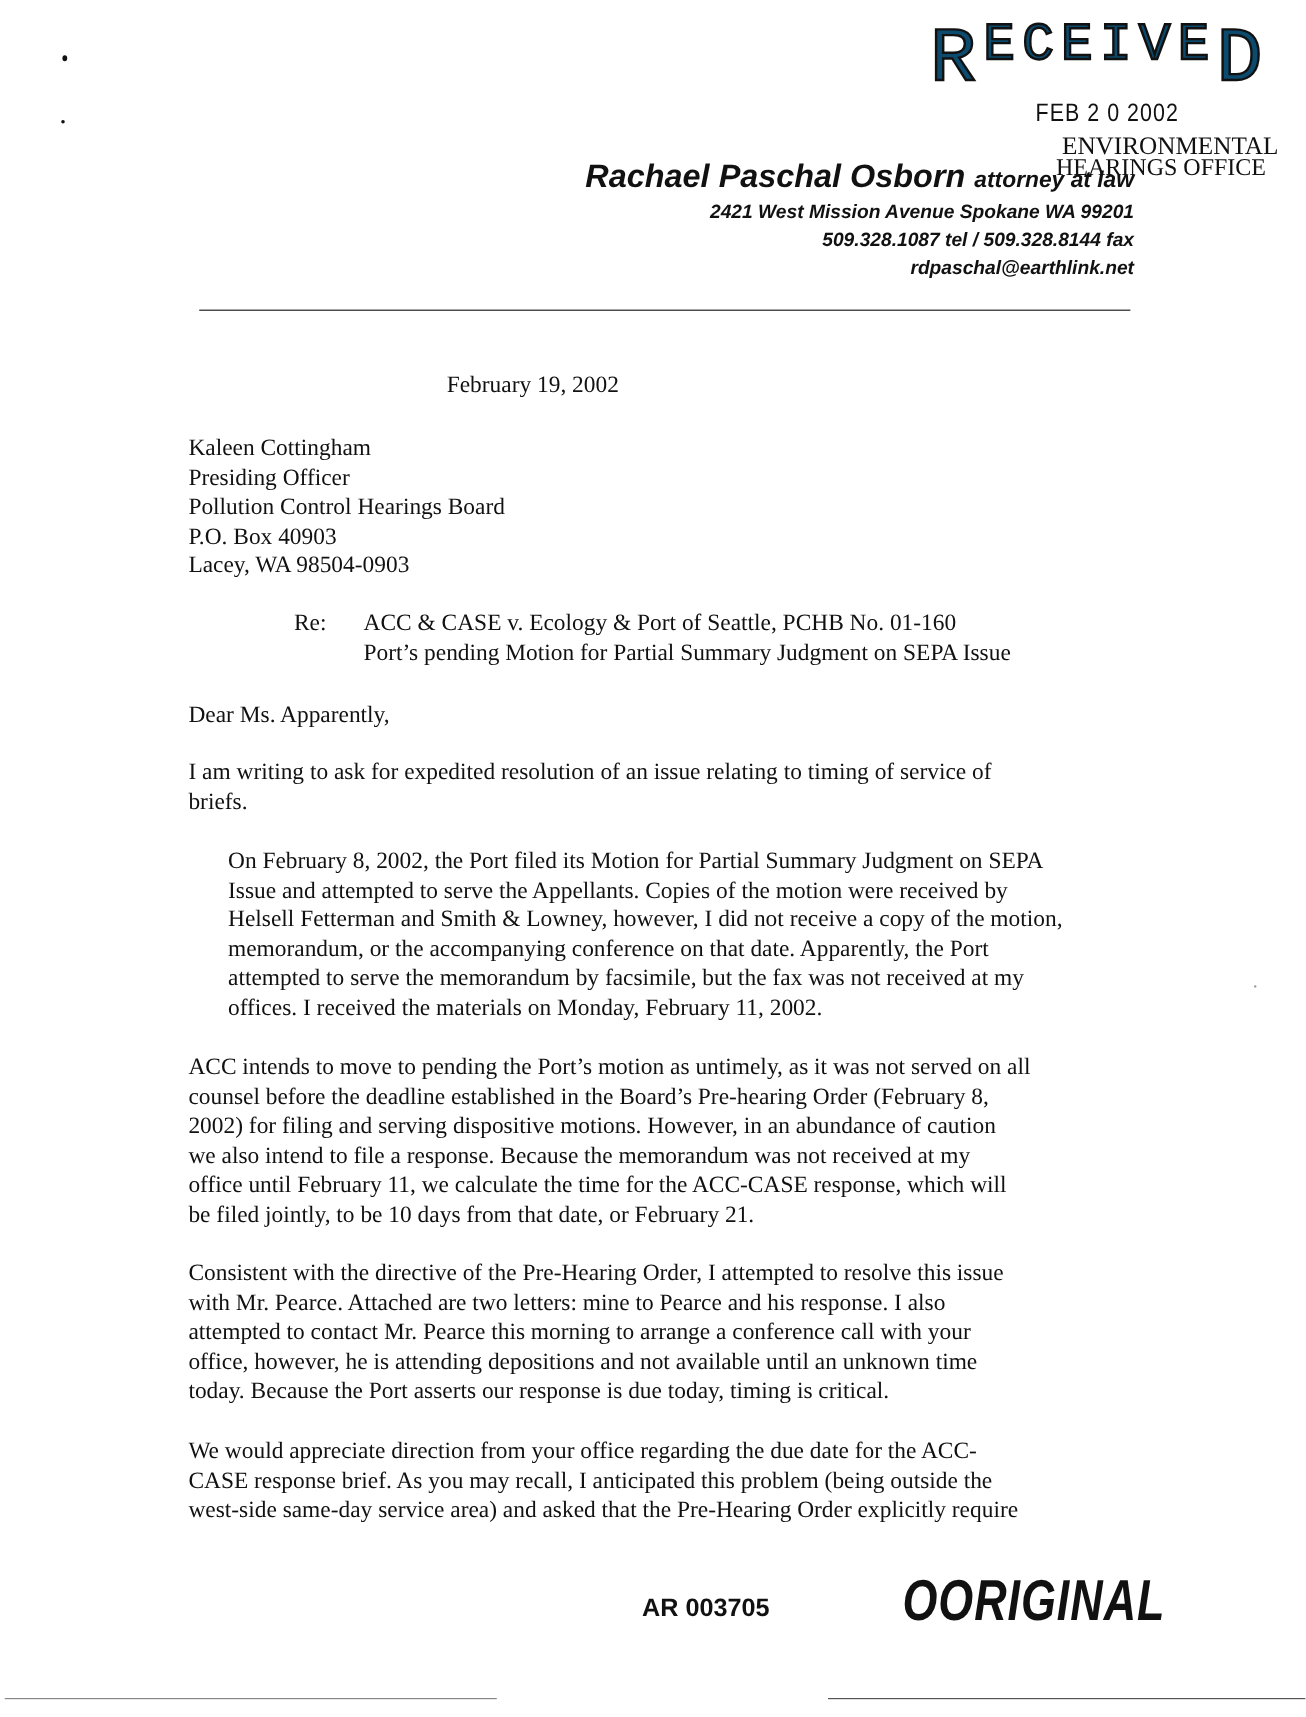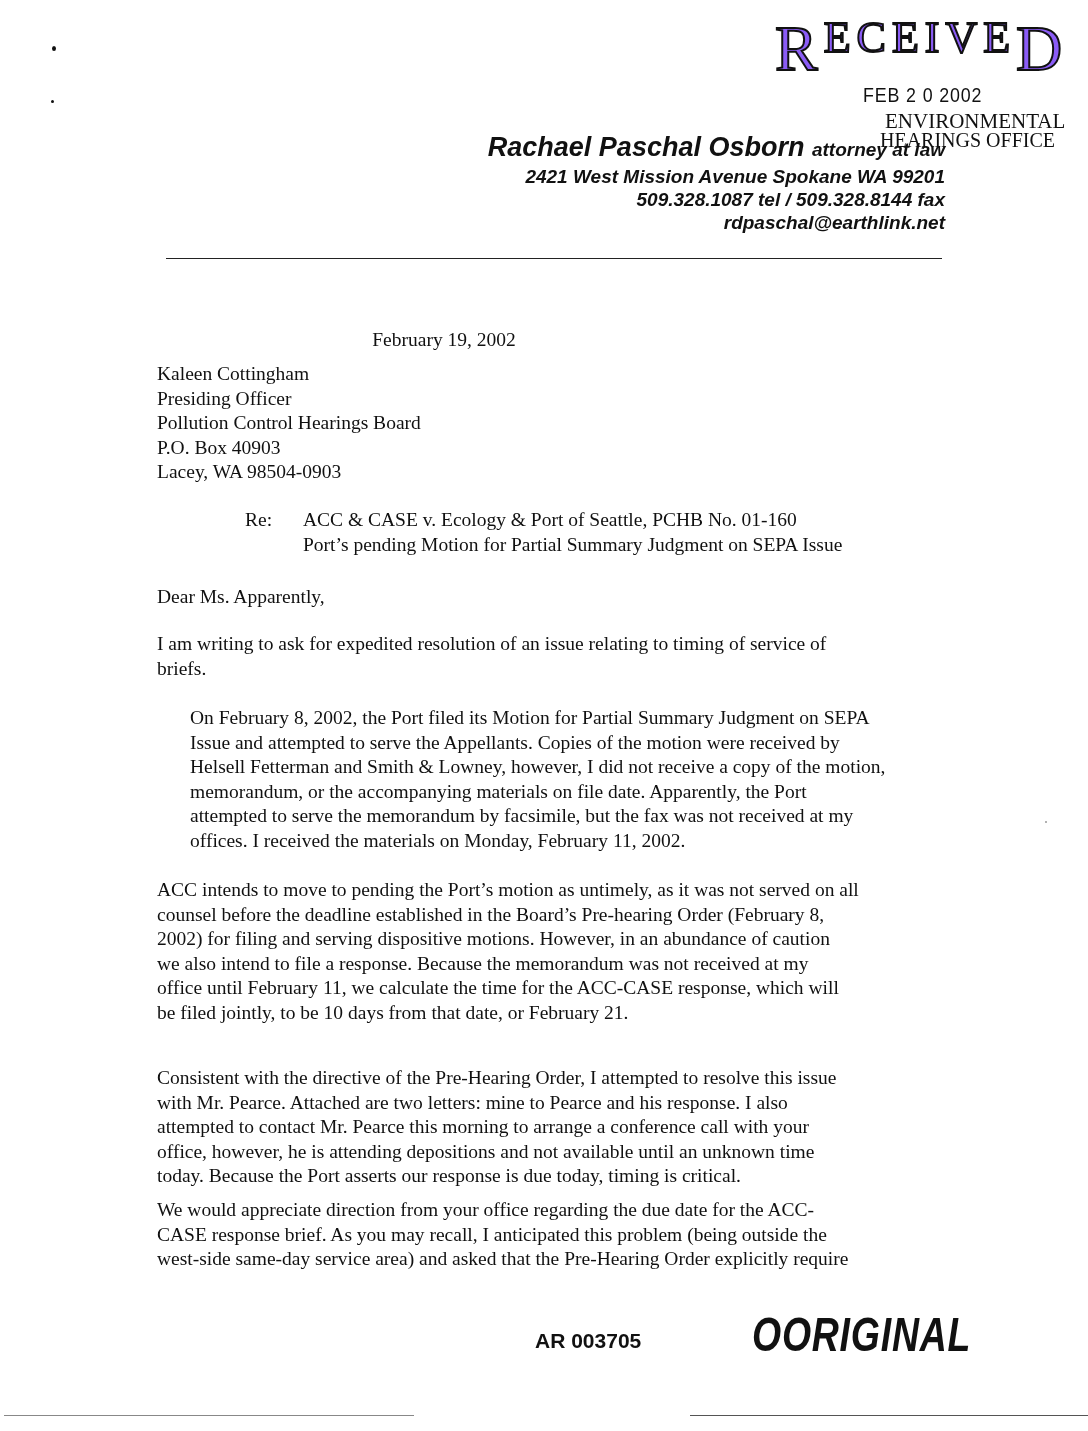--- a/index.html
+++ b/index.html
@@ -2,49 +2,49 @@
 <html><head>
 <meta charset="utf-8">
 <style>
   html, body { margin: 0; padding: 0; background: #ffffff; }
   body { width: 1088px; height: 1431px; position: relative; overflow: hidden; color: #111; }
 
   .dot { position: absolute; background: #111; border-radius: 50%; }
 
   
   .stamp-received { position: absolute; left: 775px; top: 10px; width: 270px; height: 95px; }
-  .stamp-received .rec-word { position: absolute; left: 0; top: 6px; font-family: Liberation Serif, serif; color: #8b5cf6;
+  .stamp-received .rec-word { position: absolute; left: 0; top: 6px; font-family: Liberation Mono, monospace; color: #0c4a6e;
     -webkit-text-stroke: 2px #111; font-size: 44px; letter-spacing: 6px; line-height: 1; }
   .stamp-received .rec-word .big { font-size: 64px; vertical-align: -18px; }
   .stamp-received .rec-date { position: absolute; left: 88px; top: 73px; font-family: "Liberation Sans", sans-serif;
     font-size: 21px; letter-spacing: 1px; transform: scaleX(0.85); transform-origin: left; color: #111; }
 
   .stamp-env { position: absolute; left: 885px; top: 112px; font-family: "Liberation Serif", serif; font-size: 21px; line-height: 19px; color: #111; }
   .stamp-env div:nth-child(2) { margin-left: -5px; font-size: 20px; }
 
   
   .letterhead { position: absolute; right: 143px; top: 132px; text-align: right; font-family: "Liberation Sans", sans-serif; font-style: italic; font-weight: bold; color: #111; }
   .lh-name { font-size: 27px; line-height: 30px; }
   .lh-name .title { font-size: 19px; font-weight: bold; }
-  .lh-line { font-size: 19px; line-height: 23px; }
+  .lh-line { font-size: 16px; line-height: 23px; }
   .lh-rule { position: absolute; left: 166px; top: 258px; width: 776px; height: 1px; background: #222; }
 
   
   .text { position: absolute; font-family: "Liberation Serif", serif; font-size: 19.5px; line-height: 24.5px; color: #111; }
-  .date { left: 0; width: 864px; top: 328px; text-align: center; padding-left: 24px; box-sizing: border-box; }
+  .date { left: 0; width: 864px; top: 310px; text-align: center; padding-left: 24px; box-sizing: border-box; }
   .address { left: 157px; top: 362px; }
   .re { left: 245px; top: 508px; }
   .re .re-label { position: absolute; left: 0; top: 0; }
   .re .re-lines { position: absolute; left: 58px; top: 0; white-space: nowrap; }
   .salutation { left: 157px; top: 585px; }
   .para { left: 157px; width: 790px; }
   .p1 { top: 632px; }
   .p2 { top: 706px; margin-left: 33px; }
   .p3 { top: 878px; }
-  .p4 { top: 1050px; margin-top: 16px; }
+  .p4 { top: 1050px; }
   .p5 { top: 1198px; }
   .para span.line { display: block; white-space: nowrap; }
 
   .bates { position: absolute; left: 535px; top: 1329px; font-family: "Liberation Sans", sans-serif; font-weight: bold; font-size: 21px; color: #111; }
   .original { position: absolute; left: 752px; top: 1307px; font-family: "Liberation Sans", sans-serif; font-weight: bold; font-style: italic;
     font-size: 48px; letter-spacing: 1px; transform: scaleX(0.78); transform-origin: left; color: #111; }
 
   .foot-rule { position: absolute; height: 1px; top: 1415px; background: #888; }
 </style>
 </head>
@@ -98,21 +98,21 @@
 
 <div class="text para p1">
   <span class="line">I am writing to ask for expedited resolution of an issue relating to timing of service of</span>
   <span class="line">briefs.</span>
 </div>
 
 <div class="text para p2">
   <span class="line">On February 8, 2002, the Port filed its Motion for Partial Summary Judgment on SEPA</span>
   <span class="line">Issue and attempted to serve the Appellants.  Copies of the motion were received by</span>
   <span class="line">Helsell Fetterman and Smith &amp; Lowney, however, I did not receive a copy of the motion,</span>
-  <span class="line">memorandum, or the accompanying materials on file date.  Apparently, the Port</span>
+  <span class="line">memorandum, or the accompanying conference on that date.  Apparently, the Port</span>
   <span class="line">attempted to serve the memorandum by facsimile, but the fax was not received at my</span>
   <span class="line">offices.  I received the materials on Monday, February 11, 2002.</span>
 </div>
 
 <div class="text para p3">
   <span class="line">ACC intends to move to pending the Port’s motion as untimely, as it was not served on all</span>
   <span class="line">counsel before the deadline established in the Board’s Pre-hearing Order (February 8,</span>
   <span class="line">2002) for filing and serving dispositive motions.  However, in an abundance of caution</span>
   <span class="line">we also intend to file a response.  Because the memorandum was not received at my</span>
   <span class="line">office until February 11, we calculate the time for the ACC-CASE response, which will</span>

